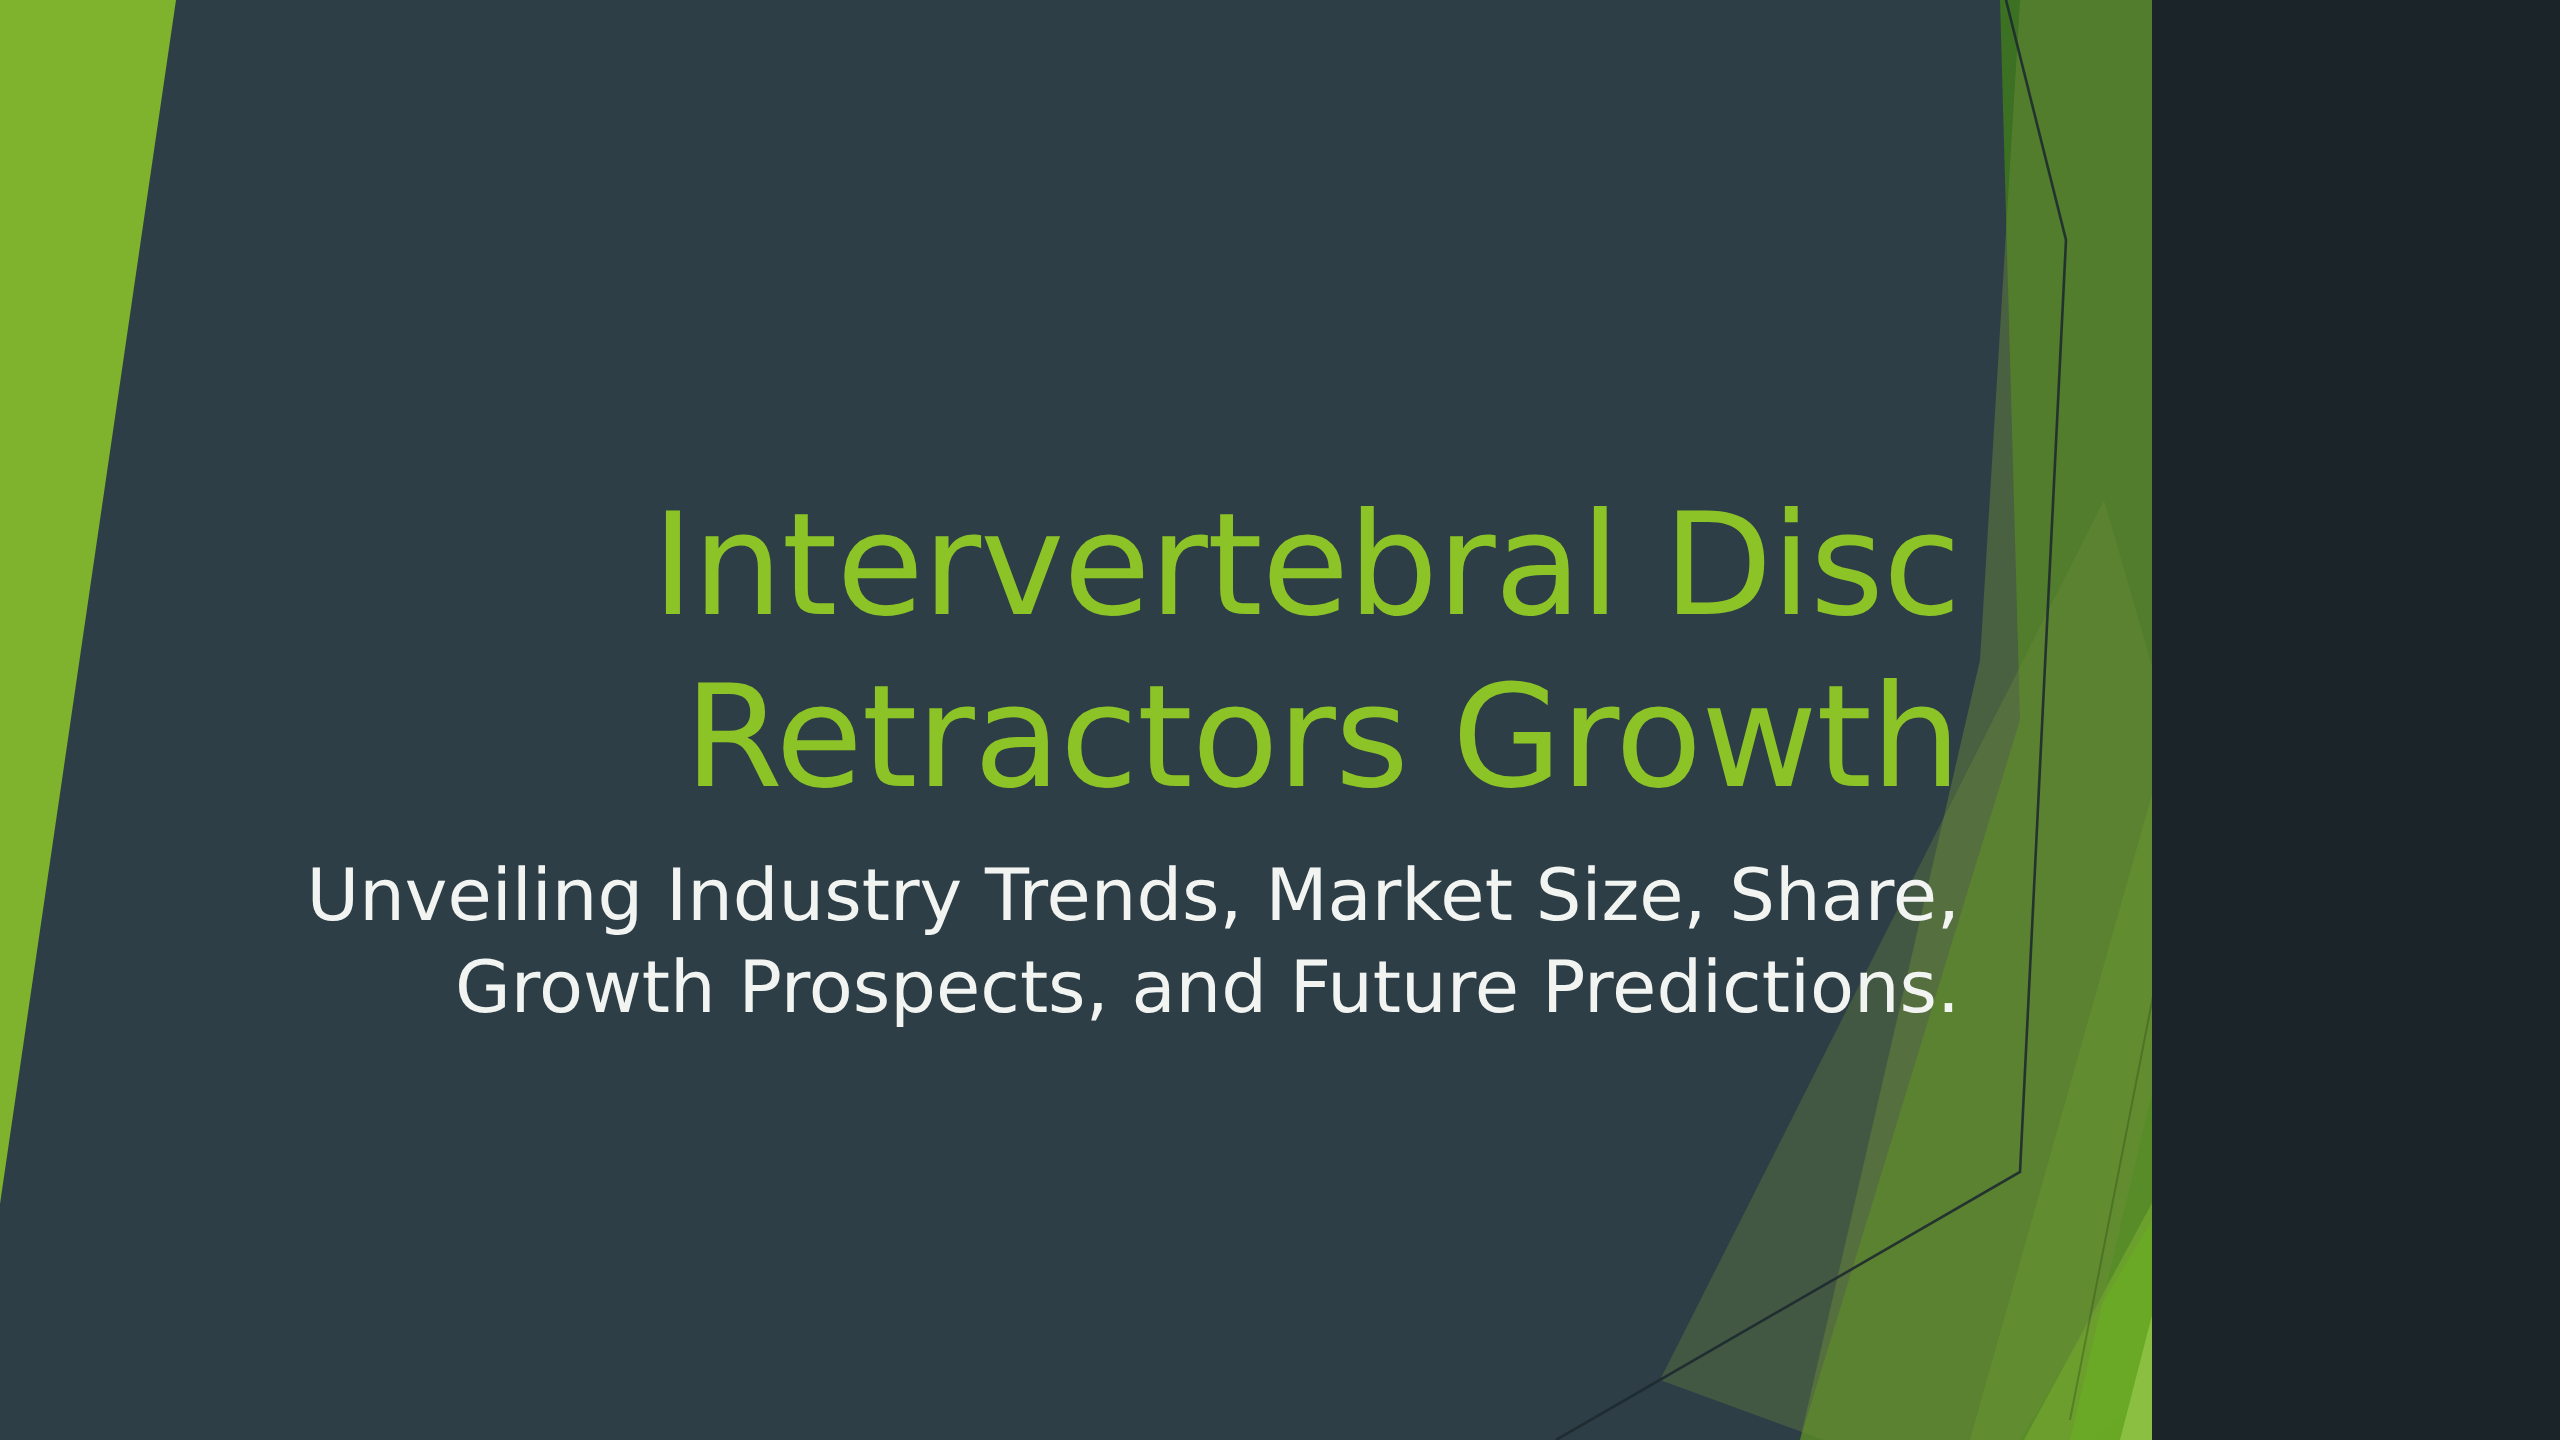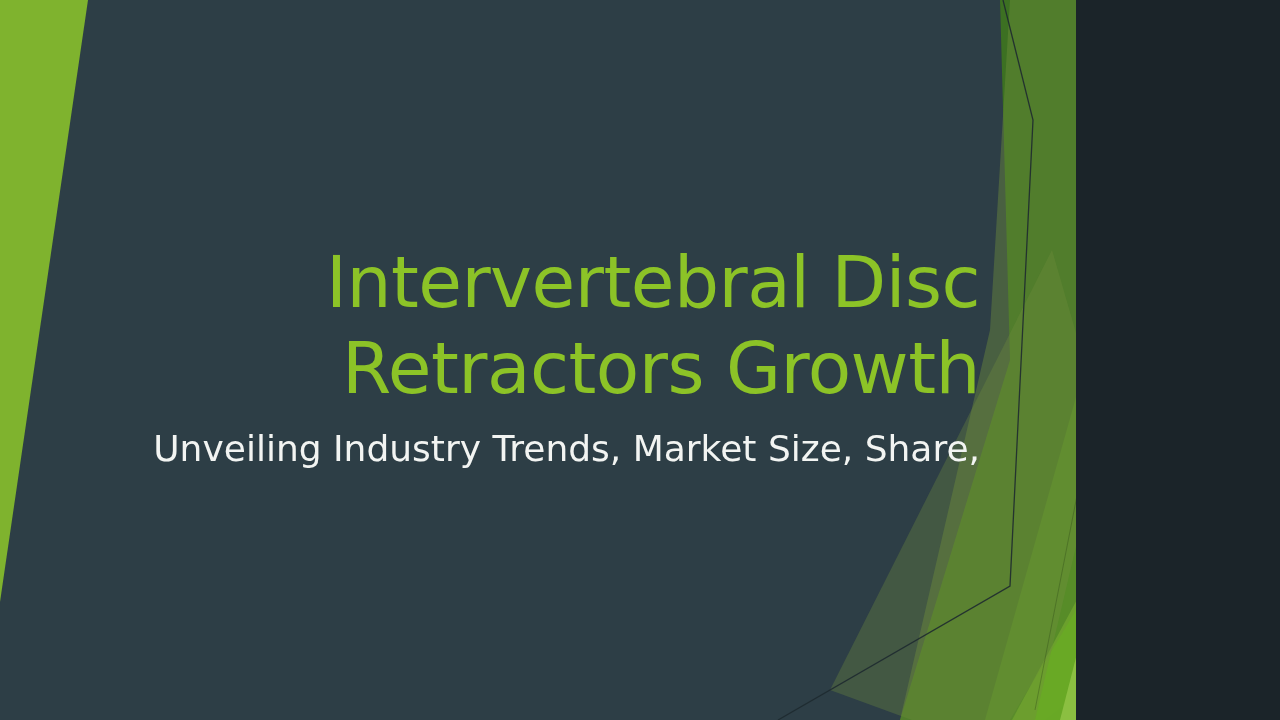--- a/index.html
+++ b/index.html
@@ -103,17 +103,18 @@
 
   <div id="content">
 
     <h1 id="title-block">
       <span class="title-line">Intervertebral Disc</span>
       <span class="title-line">Retractors Growth</span>
     </h1>
 
     <p id="subtitle-block">
       <span class="subtitle-line">Unveiling Industry Trends, Market Size, Share,</span>
+      <span class="subtitle-line">Growth Prospects, and Future Predictions.</span>
     </p>
 
   </div>
 
 </div>
 
 </body></html>

